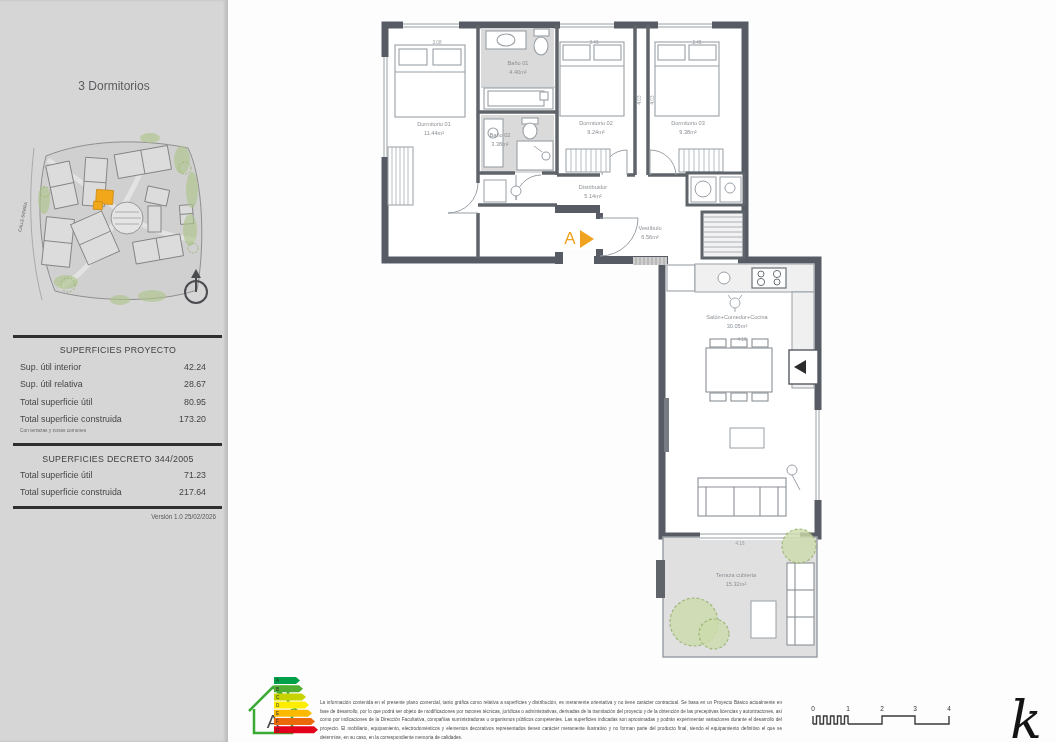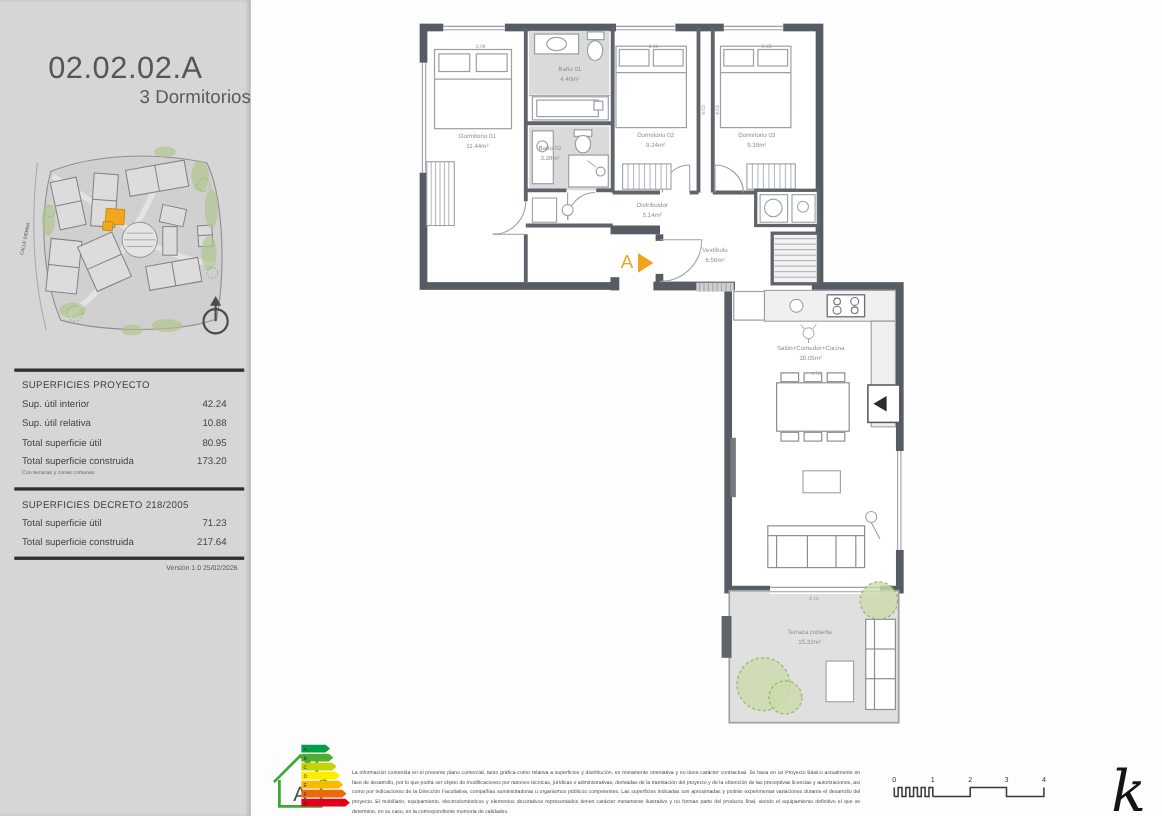--- a/index.html
+++ b/index.html
@@ -2,23 +2,23 @@
 <html><head>
 <meta charset="utf-8">
 <style>
   html,body{margin:0;padding:0;background:#ffffff;}
   .page{position:relative;width:1056px;height:742px;background:#fdfdfd;overflow:hidden;
         font-family:"Liberation Sans",sans-serif;}
   .abs{position:absolute;}
   
   .sidebar{left:0;top:0;width:228px;height:742px;background:#d6d6d6;box-shadow:inset -3px 0 3px rgba(0,0,0,.12);}
   .sb-title{left:0;top:46px;width:228px;text-align:center;font-size:28px;color:#55565a;letter-spacing:.5px;}
-  .sb-sub{left:0;top:79px;width:228px;text-align:right;font-size:17px;color:#5a5b5e;}
+  .sb-sub{left:0;top:79px;width:228px;text-align:center;font-size:12px;color:#5a5b5e;}
   .rule{left:13px;width:209px;height:2.6px;background:#2e2f31;}
-  .tbl-head{left:20px;width:196px;font-size:8.8px;color:#3e3f42;letter-spacing:.3px;}
+  .tbl-head{left:20px;width:196px;font-size:8.8px;color:#3e3f42;letter-spacing:.3px;text-align:center;}
   .tbl-row{left:20px;width:186px;display:flex;justify-content:space-between;font-size:8.8px;color:#454548;}
   .tbl-note{left:20px;width:186px;font-size:4.8px;color:#6a6a6c;}
   .version{left:20px;width:196px;text-align:right;font-size:6.3px;color:#57585b;}
   
   .room-label{transform:translate(-50%,-50%);text-align:center;font-size:5.6px;line-height:1.55;
               color:#8b9095;white-space:nowrap;}
   .room-label .nm{display:block;}
   .room-label .ar{display:block;}
   .entrance-a{font-size:17px;color:#efa31f;transform:translate(-50%,-50%);}
   
@@ -30,45 +30,44 @@
   svg text{font-family:"Liberation Sans",sans-serif;}
   .dim{font-size:4.6px;fill:#95999e;}
   .scale-num{font-size:6.5px;fill:#333;}
 </style>
 </head>
 <body>
 
 <div class="page">
 
   <div class="abs sidebar"></div>
-  <div class="abs sb-title">02.02.02.A</div>
   <div class="abs sb-sub">3 Dormitorios</div>
 
   <div class="abs rule" style="top:335px"></div>
   <div class="abs tbl-head" style="top:345px">SUPERFICIES  PROYECTO</div>
   <div class="abs tbl-row" style="top:362px">
     <span>Sup. útil interior</span>
     <span>42.24</span>
   </div>
   <div class="abs tbl-row" style="top:379px">
     <span>Sup. útil relativa</span>
-    <span>10.88</span>
+    <span>28.67</span>
   </div>
   <div class="abs tbl-row" style="top:397px">
     <span>Total superficie útil</span>
     <span>80.95</span>
   </div>
   <div class="abs tbl-row" style="top:414px">
     <span>Total superficie construida</span>
     <span>173.20</span>
   </div>
   <div class="abs tbl-note" style="top:428px">Con terrazas y zonas comunes</div>
 
   <div class="abs rule" style="top:443px"></div>
-  <div class="abs tbl-head" style="top:454px">SUPERFICIES DECRETO 218/2005</div>
+  <div class="abs tbl-head" style="top:454px">SUPERFICIES DECRETO 344/2005</div>
   <div class="abs tbl-row" style="top:470px">
     <span>Total superficie útil</span>
     <span>71.23</span>
   </div>
   <div class="abs tbl-row" style="top:487px">
     <span>Total superficie construida</span>
     <span>217.64</span>
   </div>
   <div class="abs rule" style="top:506px"></div>
   <div class="abs version" style="top:513px">Versión 1.0 25/02/2026</div>

